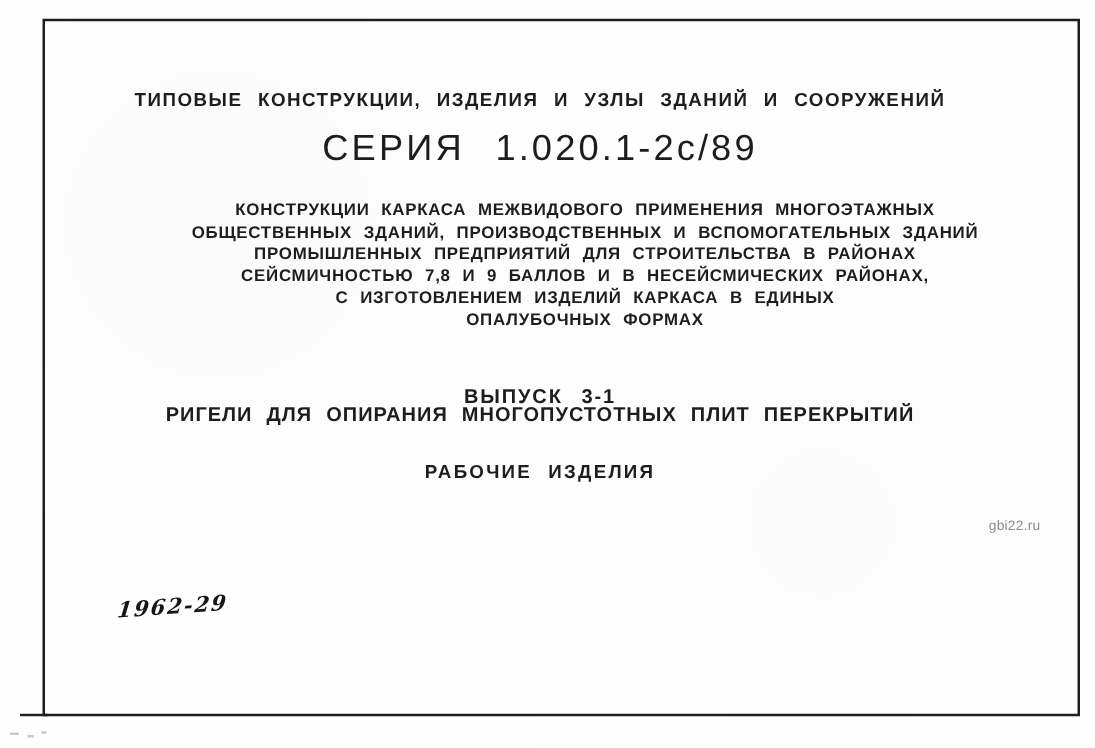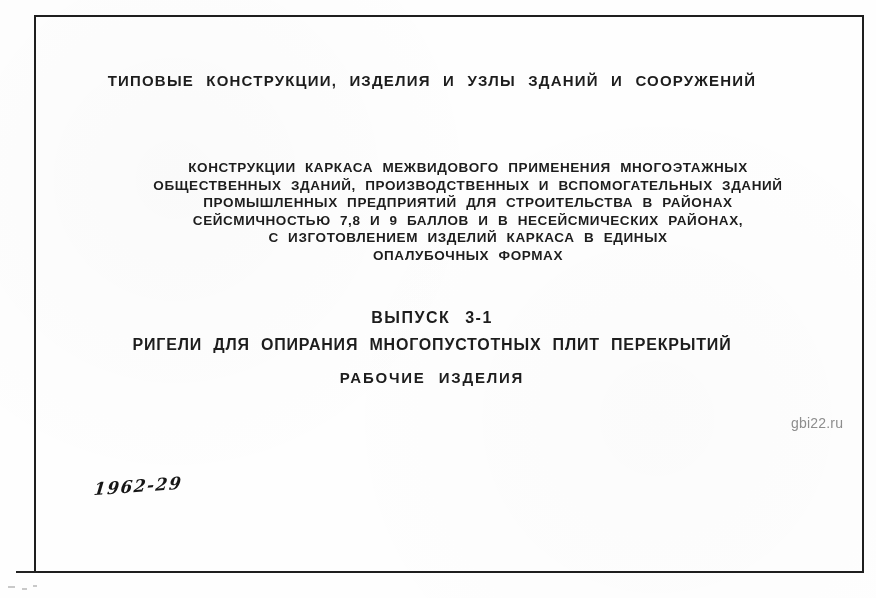--- a/index.html
+++ b/index.html
@@ -75,21 +75,21 @@
     margin-left: 36px;
   }
   .issue-label {
     top: 309px;
     font-size: 16px;
     font-weight: 700;
     letter-spacing: 1.5px;
     word-spacing: 9px;
   }
   .issue-subject {
-    top: 336px;
+    top: 324px;
     font-size: 16px;
     font-weight: 700;
     letter-spacing: 0.8px;
     word-spacing: 6px;
   }
   .stage {
     top: 369px;
     font-size: 15px;
     font-weight: 700;
     letter-spacing: 1.8px;
@@ -108,21 +108,21 @@
     color: #161616;
     transform: rotate(-4deg) skewX(-10deg);
     transform-origin: left center;
     white-space: nowrap;
   }
   .watermark {
     position: absolute;
     left: 791px;
     top: 415px;
     z-index: 3;
-    font-size: 14px;
+    font-size: 11px;
     color: #8d8d8d;
     letter-spacing: 0.2px;
     white-space: nowrap;
   }
   .speck {
     position: absolute;
     background: #c9c9c9;
     z-index: 0;
   }
   .speck.s1 { left: 8px;  top: 586px; width: 7px; height: 2px; }
@@ -132,20 +132,21 @@
 </head>
 <body>
 
 <div class="sheet">
 
   <div class="frame"></div>
   <div class="frame-bottom-ext"></div>
 
   <div class="txt doc-header">ТИПОВЫЕ КОНСТРУКЦИИ, ИЗДЕЛИЯ И УЗЛЫ ЗДАНИЙ И СООРУЖЕНИЙ</div>
 
+  <div class="txt series-title">СЕРИЯ 1.020.1-2с/89</div>
 
   <div class="txt description">КОНСТРУКЦИИ КАРКАСА МЕЖВИДОВОГО ПРИМЕНЕНИЯ МНОГОЭТАЖНЫХ
 ОБЩЕСТВЕННЫХ ЗДАНИЙ, ПРОИЗВОДСТВЕННЫХ И ВСПОМОГАТЕЛЬНЫХ ЗДАНИЙ
 ПРОМЫШЛЕННЫХ ПРЕДПРИЯТИЙ ДЛЯ СТРОИТЕЛЬСТВА В РАЙОНАХ
 СЕЙСМИЧНОСТЬЮ 7,8 И 9 БАЛЛОВ И В НЕСЕЙСМИЧЕСКИХ РАЙОНАХ,
 С ИЗГОТОВЛЕНИЕМ ИЗДЕЛИЙ КАРКАСА В ЕДИНЫХ
 ОПАЛУБОЧНЫХ ФОРМАХ</div>
 
   <div class="txt issue-label">ВЫПУСК 3-1</div>
 

